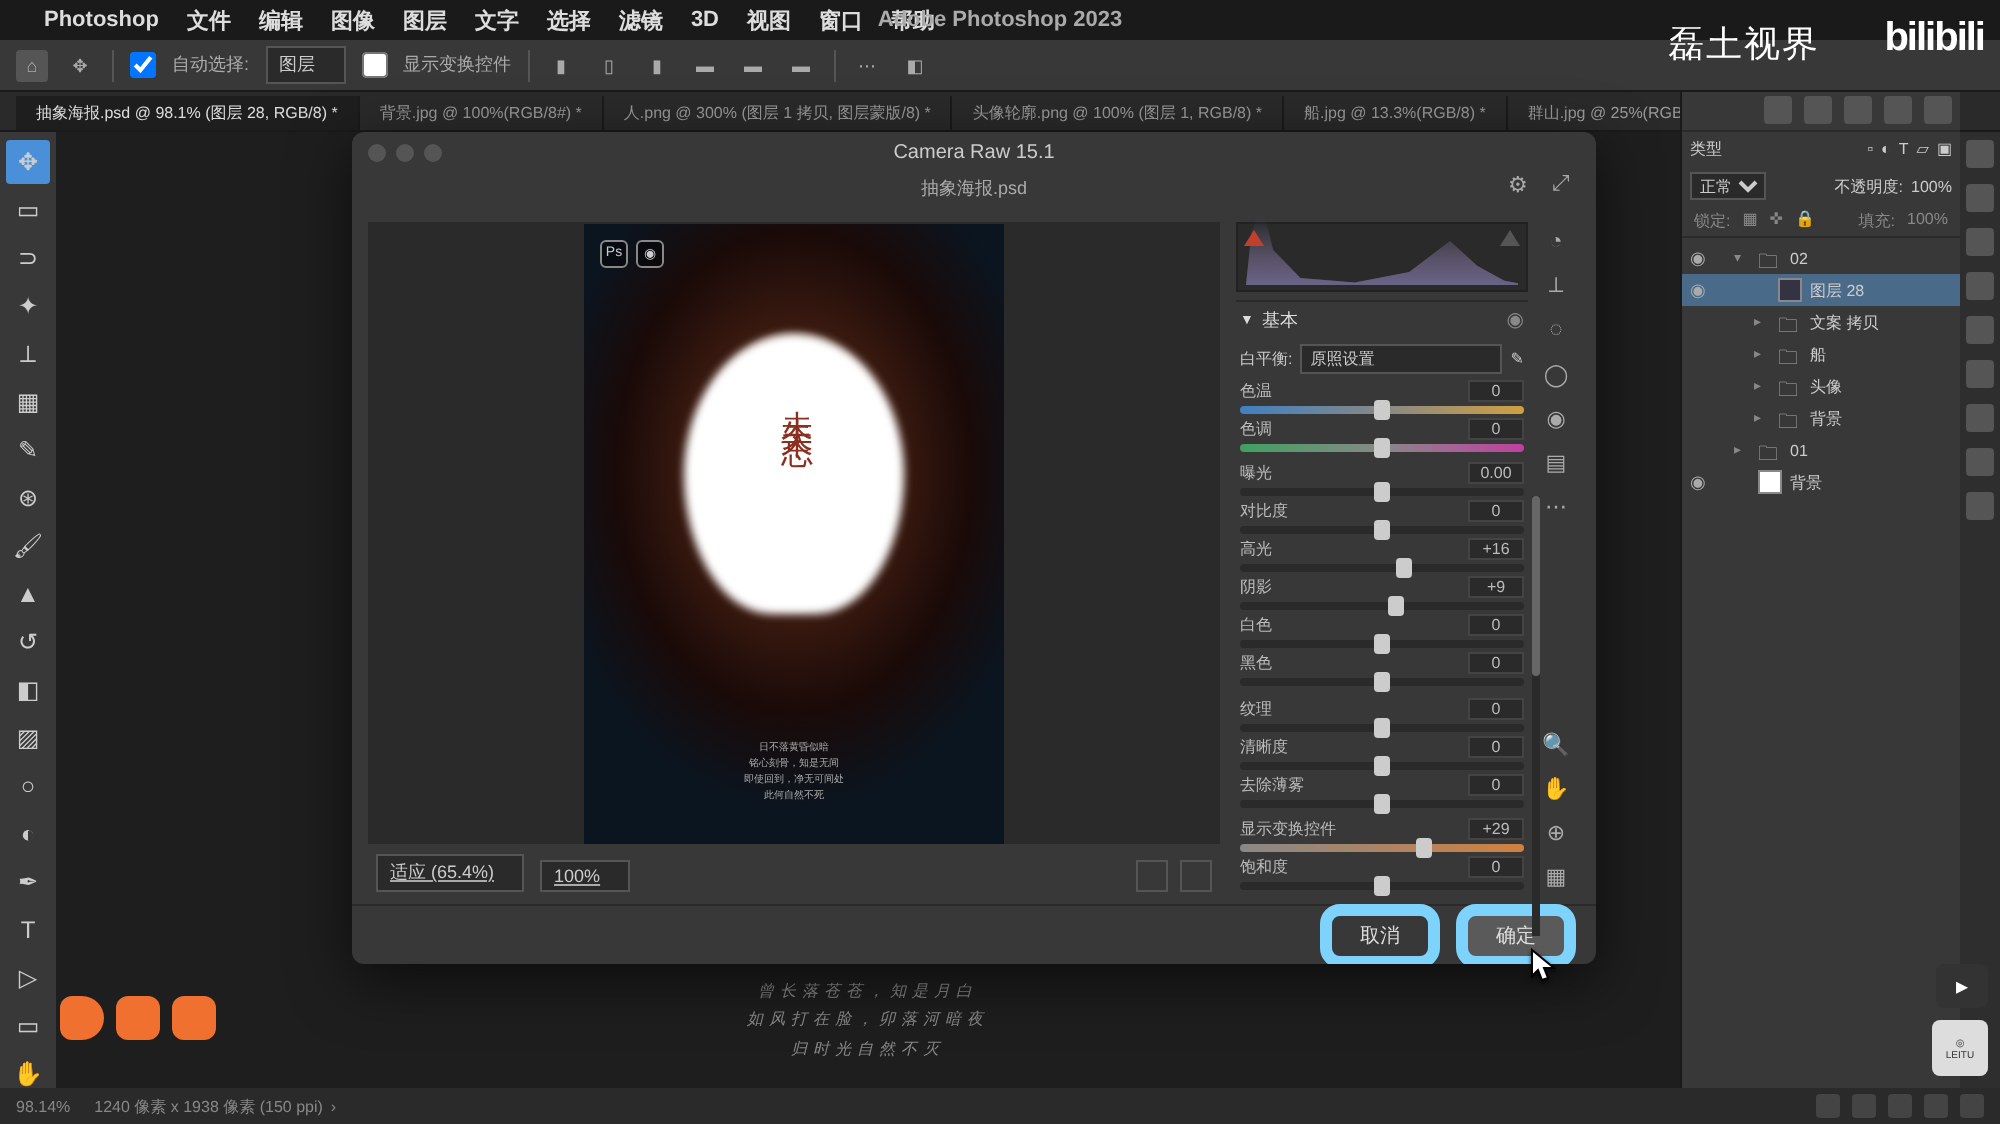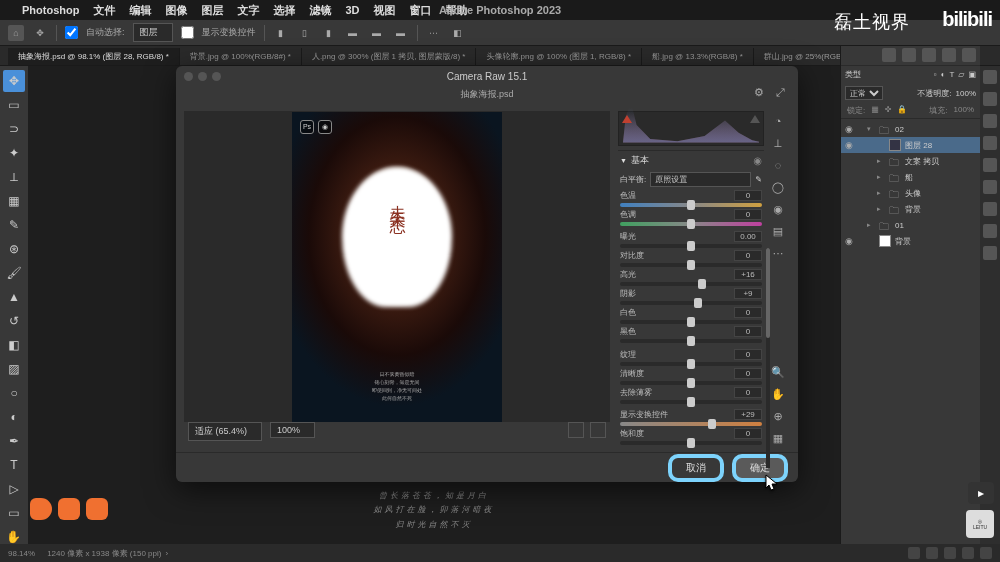--- a/index.html
+++ b/index.html
@@ -56,21 +56,21 @@
 
 .dlg-body { flex: 1; display: flex; padding: 6px 8px; gap: 8px; overflow: hidden; }
 .preview { flex: 1; display: flex; flex-direction: column; }
 .preview-img { flex: 1; background: #2a2a2a; display: flex; align-items: center; justify-content: center; position: relative; }
 .poster { width: 210px; height: 310px; background: radial-gradient(ellipse 60% 55% at 50% 40%, #fff 0%, #fff 28%, #ffe8d0 32%, #3a1a10 42%, #1a0a08 70%, #0a1520 100%); position: relative; overflow: hidden; }
 .poster .head-mask { position: absolute; left: 50%; top: 18%; transform: translateX(-50%); width: 110px; height: 140px; background: #fff; border-radius: 50% 50% 40% 40% / 50% 50% 50% 50%; filter: blur(2px); }
 .poster .vtext { position: absolute; left: 50%; top: 26%; transform: translateX(-50%); writing-mode: vertical-rl; color: #8a3020; font-size: 16px; letter-spacing: 4px; font-weight: 500; }
 .poster .small { position: absolute; left: 0; right: 0; bottom: 20px; text-align: center; font-size: 5px; color: #aaa; line-height: 1.6; }
 .poster .badges { position: absolute; left: 8px; top: 8px; display: flex; gap: 4px; }
 .poster .badges span { width: 14px; height: 14px; border: 1px solid #888; border-radius: 3px; font-size: 7px; display: flex; align-items: center; justify-content: center; color: #ccc; background: rgba(0,0,0,0.4); }
-.preview-footer { height: 24px; display: flex; align-items: flex-start; gap: 8px; padding: 0 4px; font-size: 9px; color: #aaa; }
+.preview-footer { height: 24px; display: flex; align-items: flex-end; gap: 8px; padding: 0 4px; font-size: 9px; color: #aaa; text-decoration: underline; }
 .dropdown { background: #2a2a2a; border: 1px solid #555; padding: 2px 14px 2px 6px; font-size: 9px; color: #ccc; position: relative; }
 .preview-footer .right { margin-left: auto; display: flex; gap: 6px; }
 .preview-footer .right span { width: 16px; height: 16px; border: 1px solid #555; }
 
 
 .adjust-wrap { width: 172px; display: flex; gap: 4px; }
 .adjust { width: 146px; display: flex; flex-direction: column; }
 .histo { height: 58px; background: #2a2a2a; border: 1px solid #222; position: relative; margin-bottom: 4px; }
 .histo::before { content: ""; position: absolute; left: 4px; right: 4px; bottom: 2px; height: 44px;
   background: linear-gradient(to top, rgba(100,120,180,0.6), transparent 80%),
@@ -91,21 +91,21 @@
 .track.wb2 { background: linear-gradient(to right, #40a060, #888, #c040a0); }
 .track.vib { background: linear-gradient(to right, #888, #d08040); }
 .thumb2 { position: absolute; top: -3px; width: 8px; height: 10px; background: #ccc; border-radius: 2px; transform: translateX(-50%); }
 .gap { height: 6px; }
 .toolstrip { width: 20px; display: flex; flex-direction: column; align-items: center; gap: 6px; padding-top: 2px; }
 .toolstrip span { width: 16px; height: 16px; color: #aaa; font-size: 11px; display: flex; align-items: center; justify-content: center; }
 .scrollbar { position: absolute; right: 28px; top: 182px; width: 4px; height: 220px; background: #2a2a2a; }
 .scrollbar .sthumb { width: 4px; height: 90px; background: #666; border-radius: 2px; }
 
 .dlg-footer { height: 30px; display: flex; align-items: center; justify-content: flex-end; gap: 8px; padding: 0 10px; border-top: 1px solid #2a2a2a; }
-.btn { padding: 3px 14px; border: 4px solid #7dd3fc; border-radius: 10px; font-size: 10px; color: #ddd; }
+.btn { padding: 3px 14px; border: 6px solid #7dd3fc; border-radius: 10px; font-size: 10px; color: #ddd; }
 .btn.primary { background: #5a5a5a; }
 
 
 .statusbar { position: absolute; left: 0; right: 0; bottom: 0; height: 18px; background: #2a2a2a; font-size: 8px; color: #888; padding: 3px 8px; display: flex; align-items: center; }
 .statusbar .right { margin-left: auto; display: flex; gap: 6px; }
 .statusbar .right span { width: 12px; height: 12px; background: #444; border-radius: 2px; }
 
 
 .wm1 { position: absolute; right: 90px; top: 10px; font-size: 18px; color: #fff; font-weight: normal; letter-spacing: 1px; }
 .wm2 { position: absolute; right: 8px; top: 8px; font-size: 20px; color: #fff; font-weight: 900; letter-spacing: -1px; }

